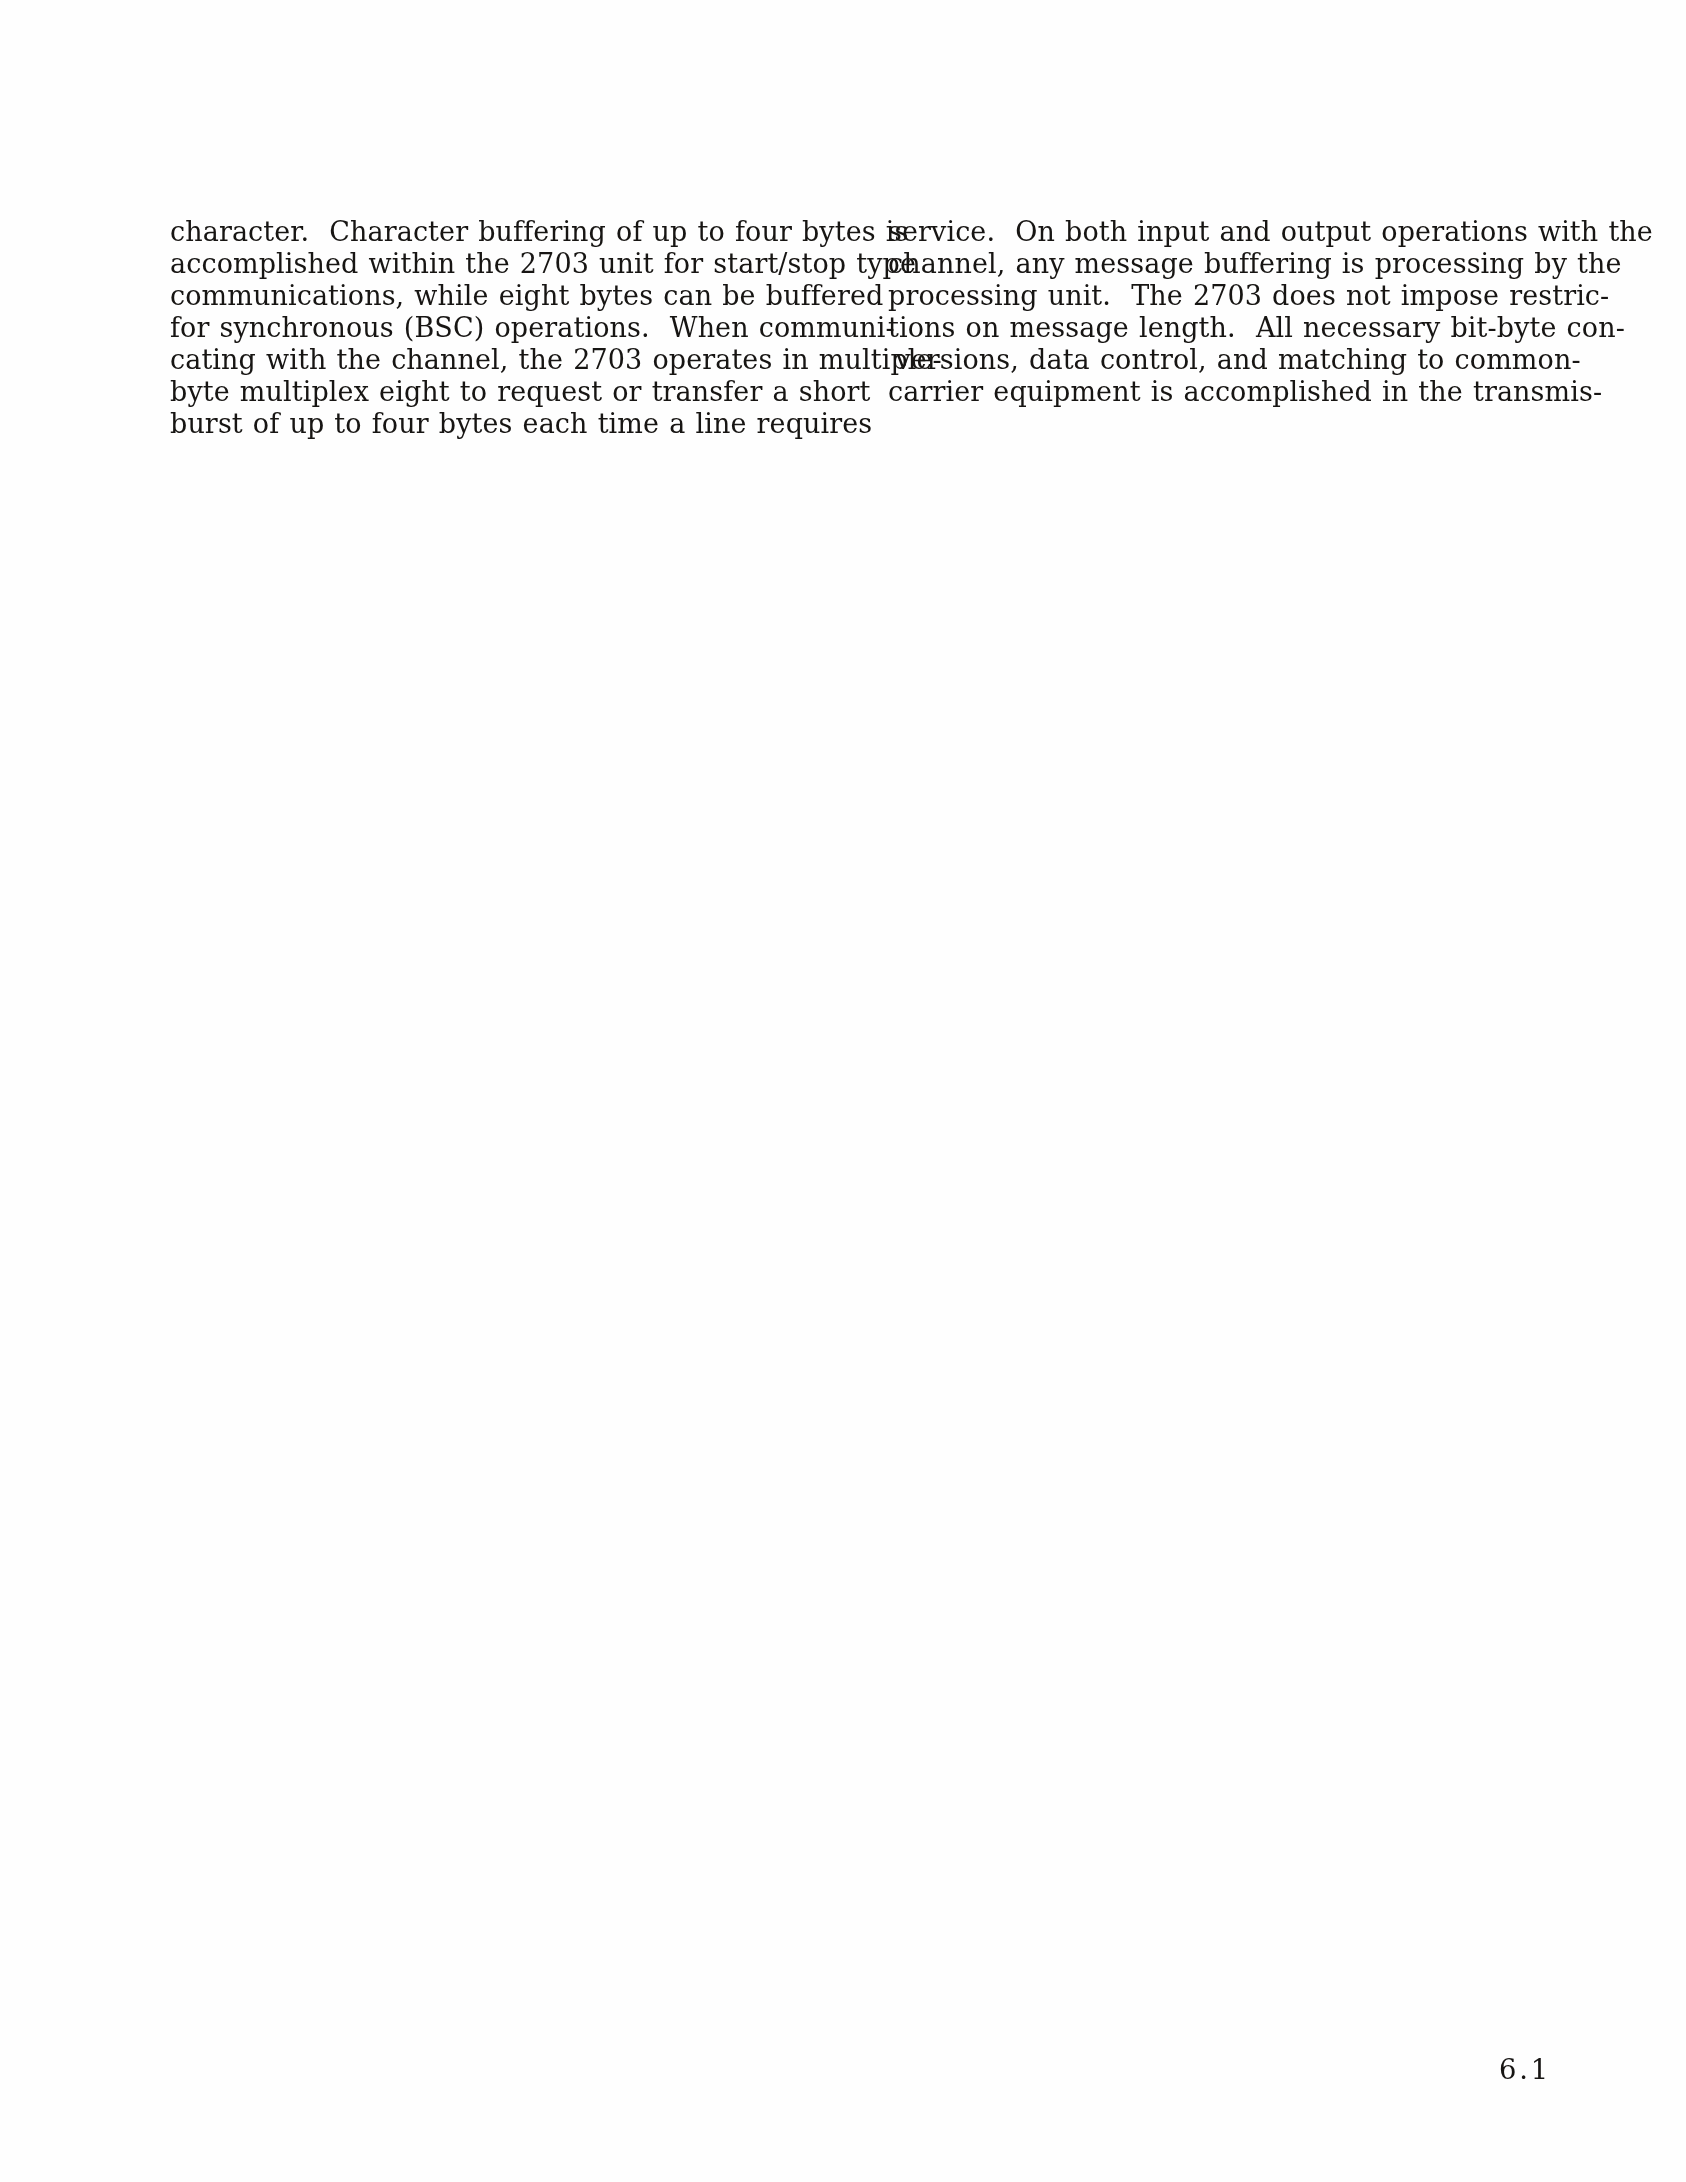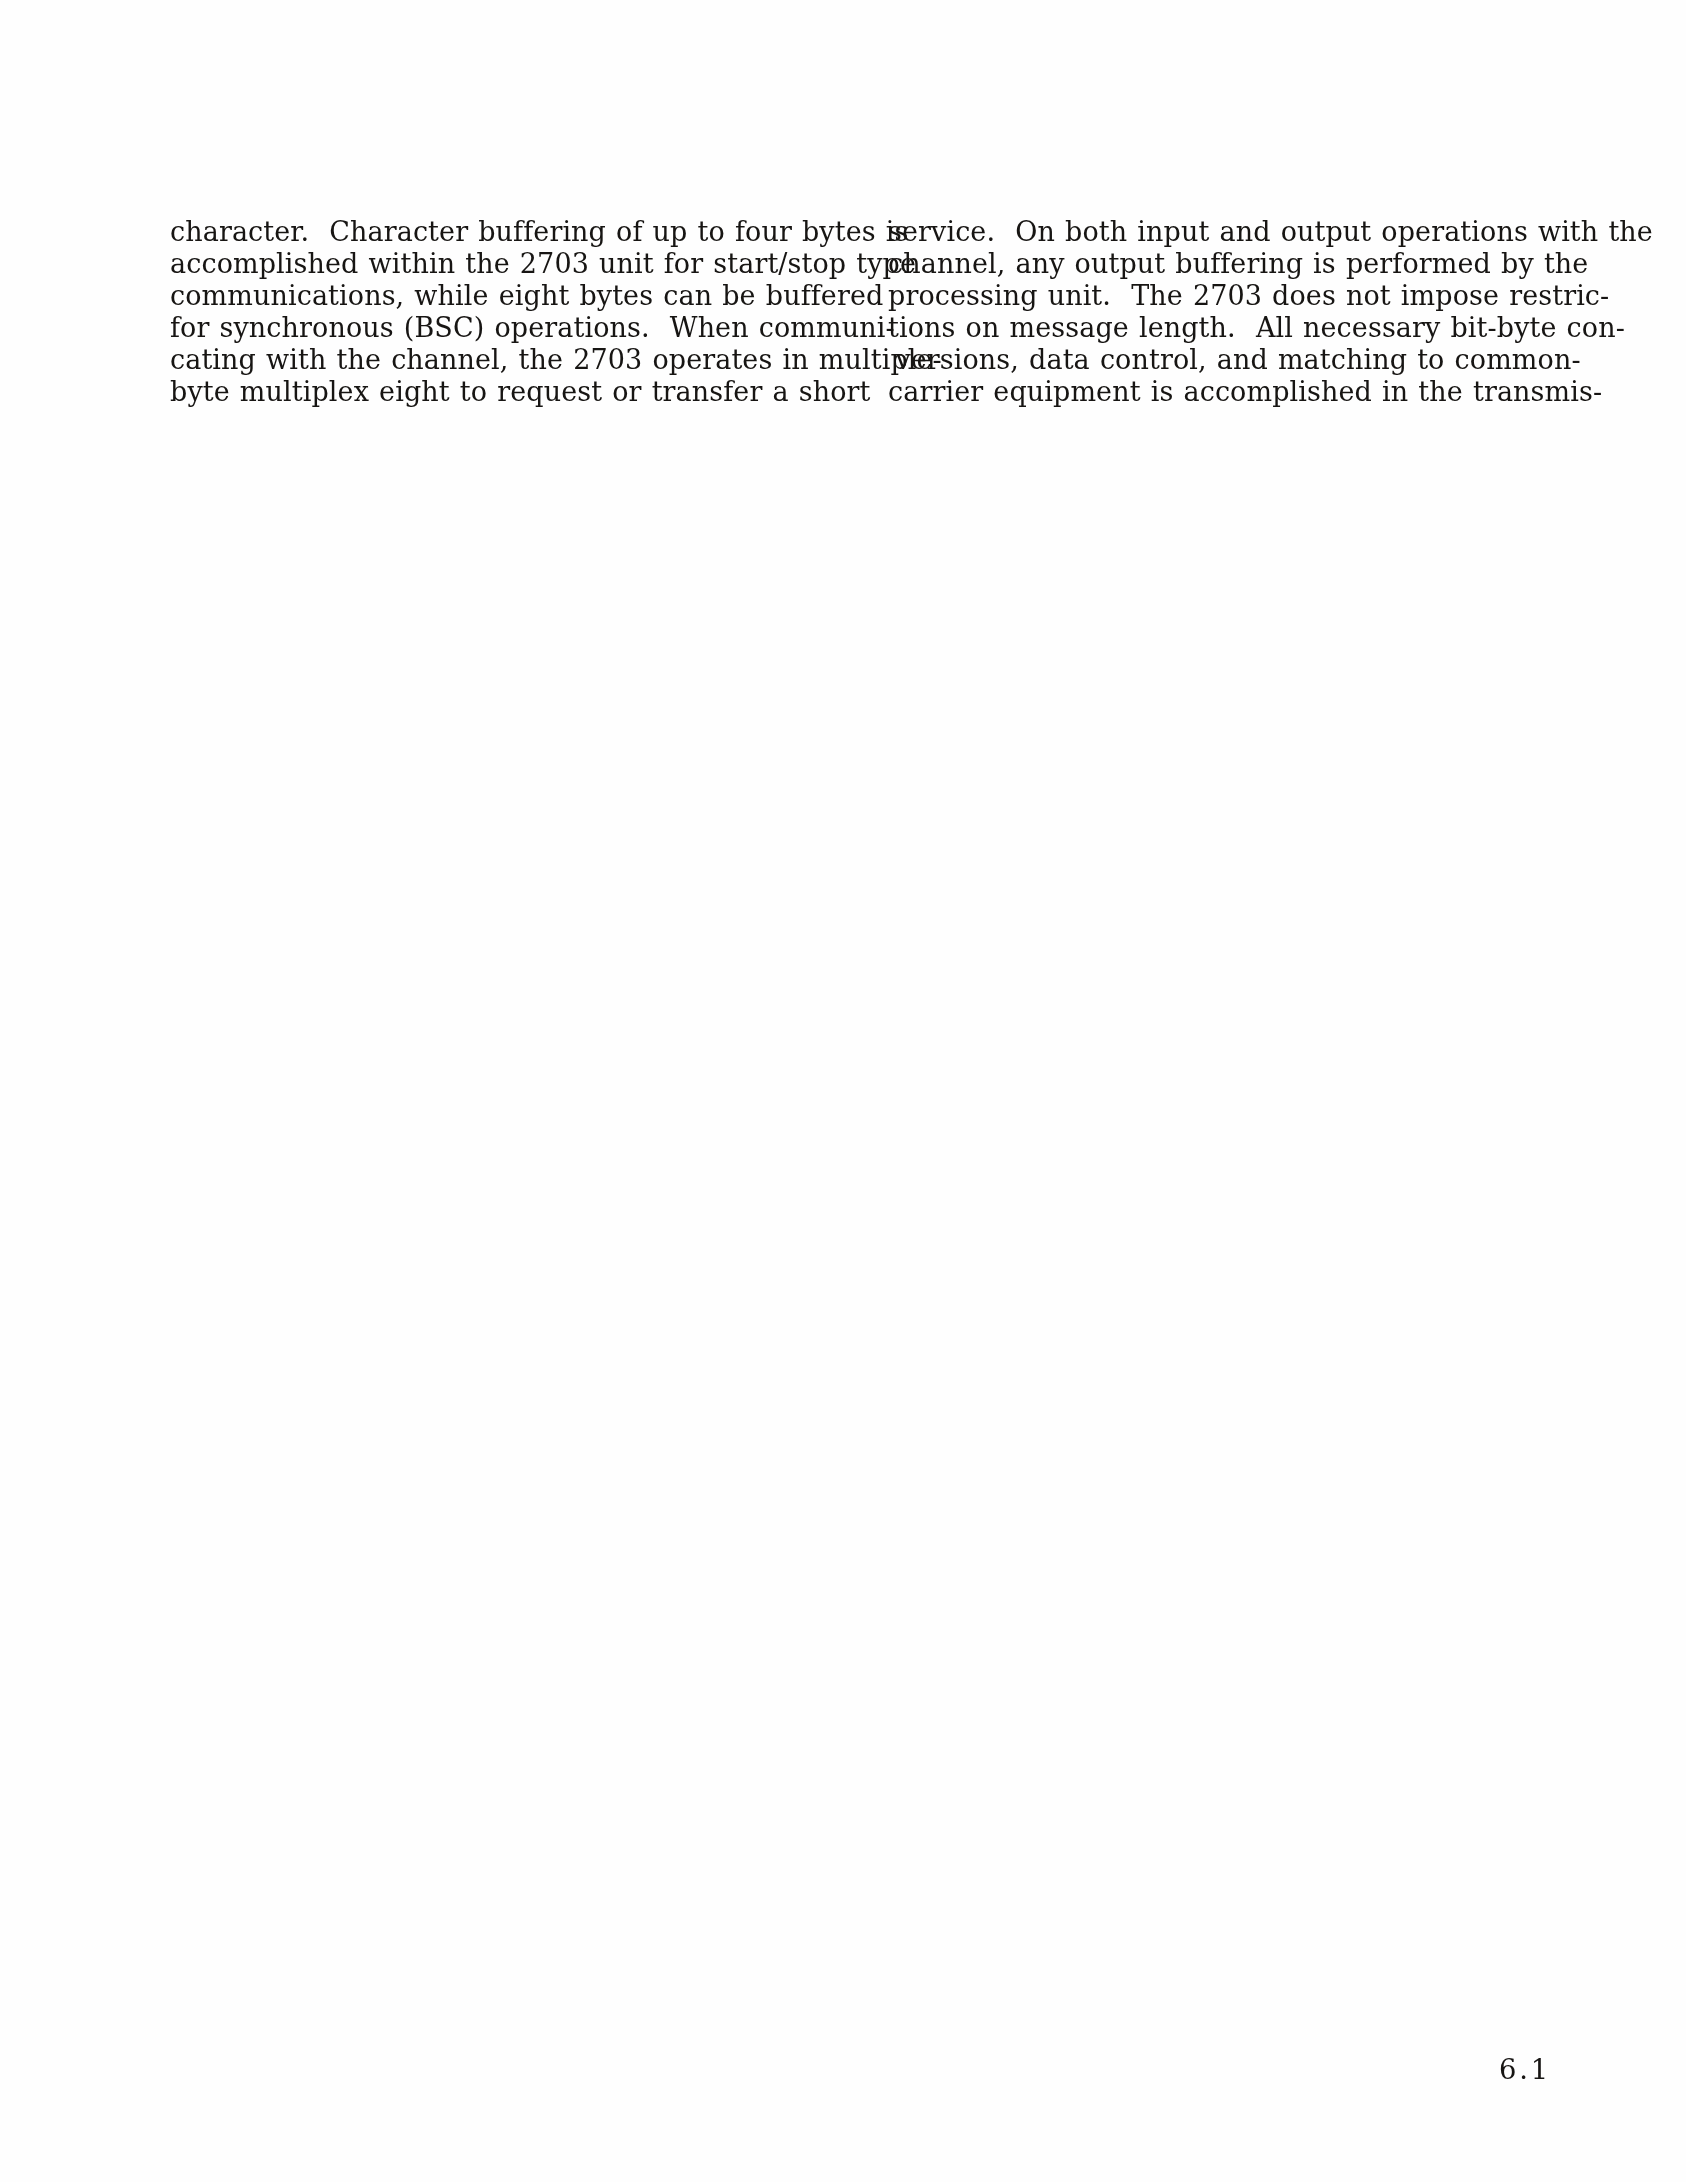--- a/index.html
+++ b/index.html
@@ -46,25 +46,26 @@
 
 <div class="page">
 
   <div class="column column-left">
     <div class="line">character.  Character buffering of up to four bytes is</div>
     <div class="line">accomplished within the 2703 unit for start/stop type</div>
     <div class="line">communications, while eight bytes can be buffered</div>
     <div class="line">for synchronous (BSC) operations.  When communi-</div>
     <div class="line">cating with the channel, the 2703 operates in multiple-</div>
     <div class="line">byte multiplex eight to request or transfer a short</div>
+    <div class="line">burst of up to four bytes each time a line requires</div>
   </div>
 
   <div class="column column-right">
     <div class="line">service.  On both input and output operations with the</div>
-    <div class="line">channel, any output buffering is performed by the</div>
+    <div class="line">channel, any message buffering is processing by the</div>
     <div class="line">processing unit.  The 2703 does not impose restric-</div>
     <div class="line">tions on message length.  All necessary bit-byte con-</div>
     <div class="line">versions, data control, and matching to common-</div>
     <div class="line">carrier equipment is accomplished in the transmis-</div>
   </div>
 
   <div class="page-number">6.1</div>
 
 </div>
 

